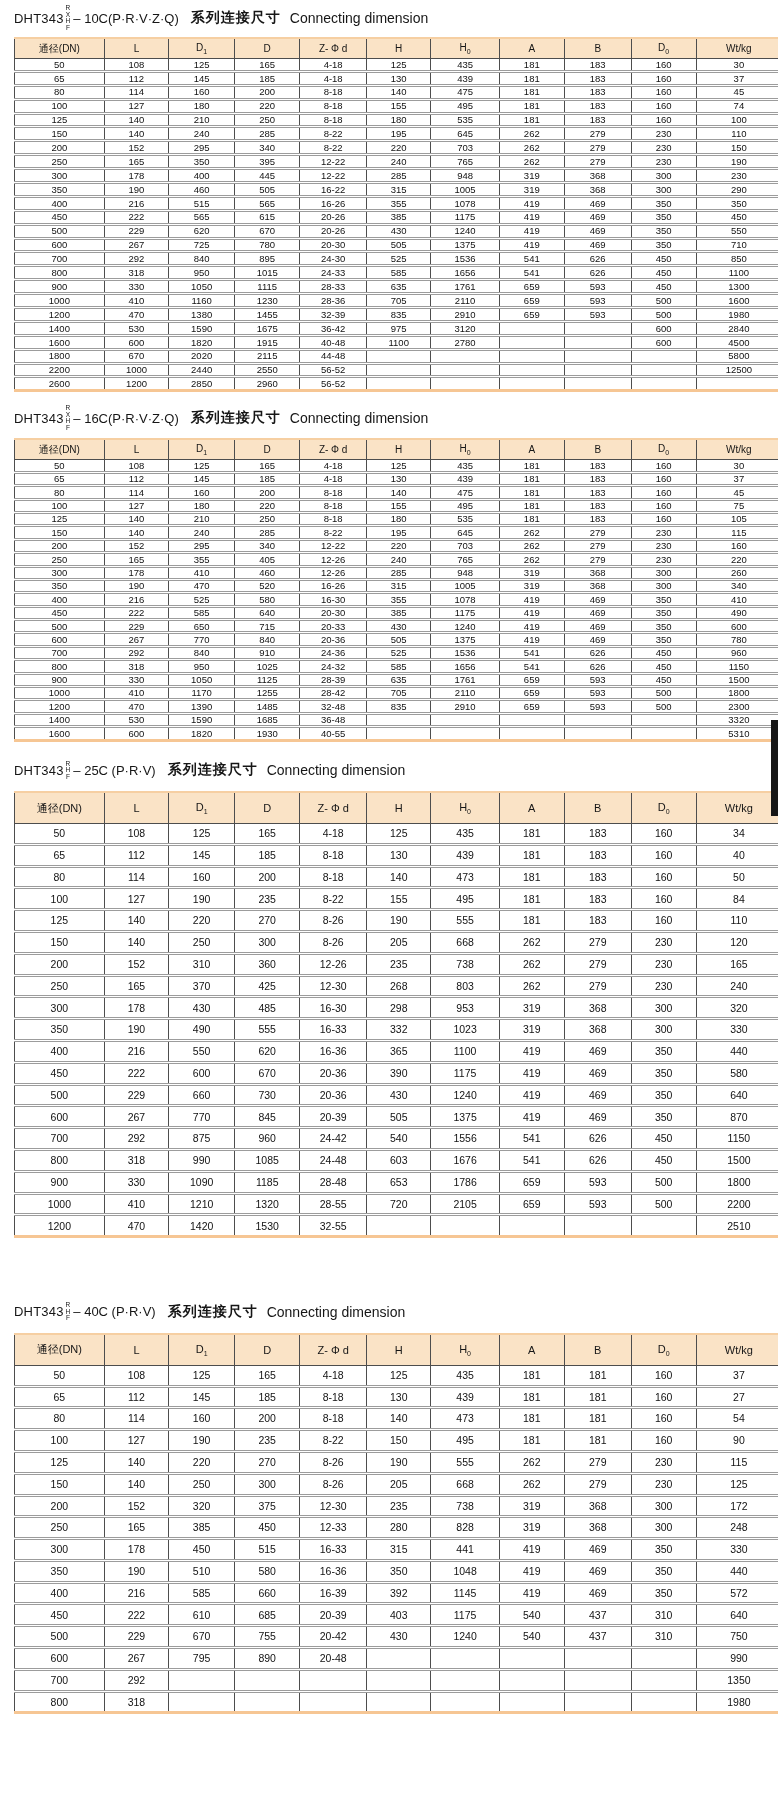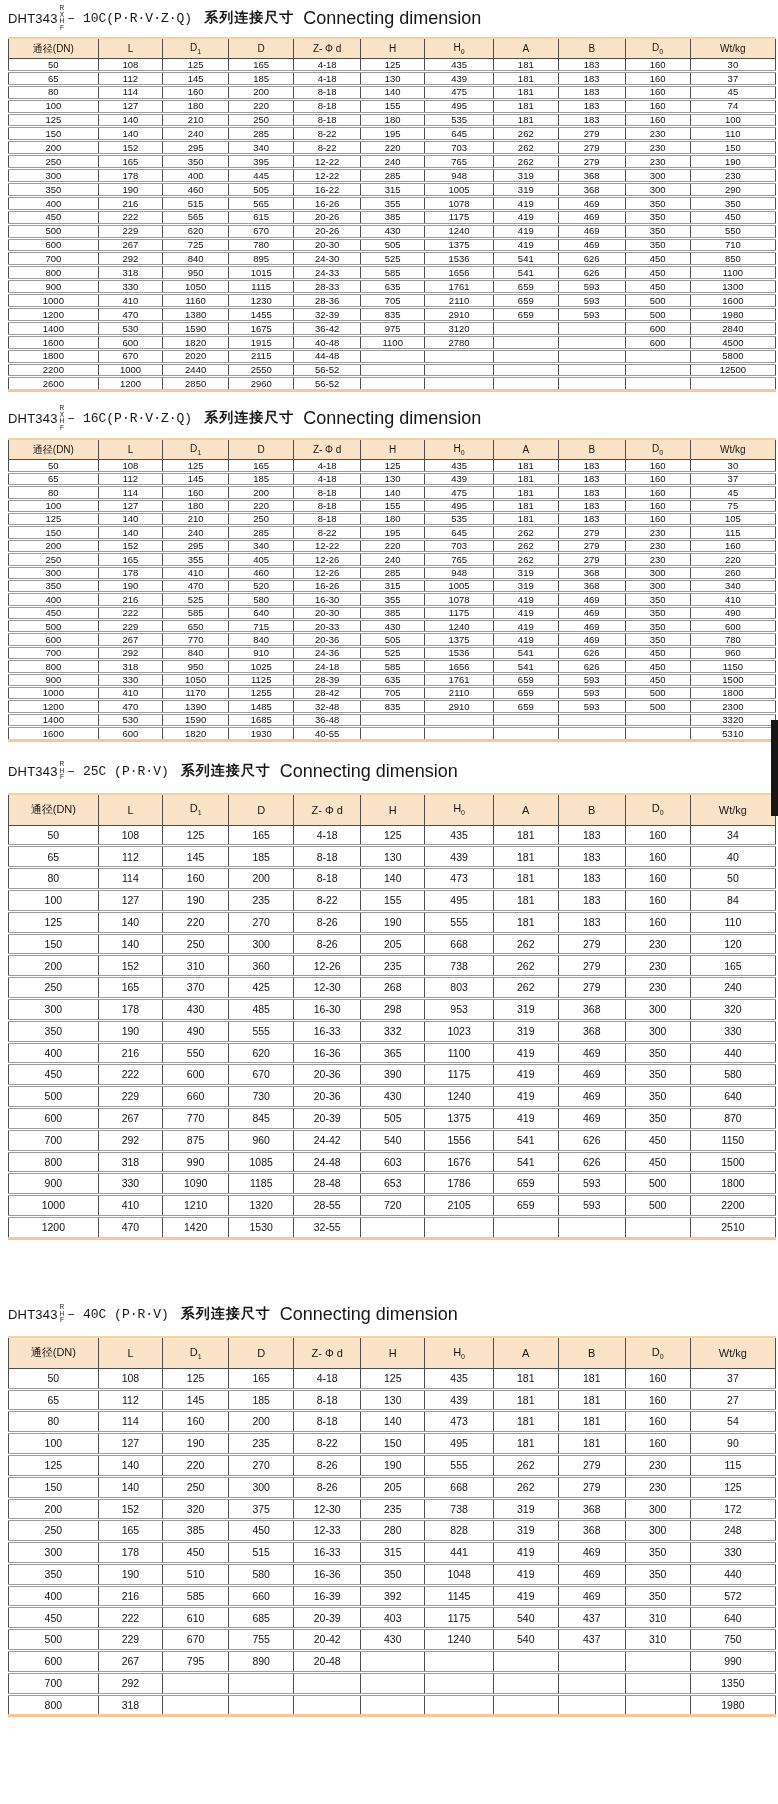--- a/index.html
+++ b/index.html
@@ -3,28 +3,28 @@
 <meta charset="utf-8">
 <style>
   html,body{margin:0;padding:0;background:#fff;}
   body{
     width:778px;height:1804px;position:relative;overflow:hidden;
     font-family:"Liberation Sans","DejaVu Sans",sans-serif;color:#111;
   }
   .page{position:relative;width:778px;height:1804px;background:#fff;}
 
   
-  .block{margin:0 8px;}
+  .block{margin:0 14px;}
   .title{display:flex;align-items:center;font-size:13px;color:#161616;}
   .title .model{letter-spacing:.2px;}
   .stack{display:inline-flex;flex-direction:column;align-items:center;
          font-size:6.5px;line-height:1;margin:0 2px;color:#161616;}
-  .title .pressure{margin-left:1px;font-family:Liberation Mono, monospace;}
+  .title .pressure{margin-left:1px;}
   .title .cn{font-weight:bold;font-size:14px;margin-left:12px;letter-spacing:1px;}
-  .title .en{margin-left:9px;font-size:18px;}
+  .title .en{margin-left:9px;font-size:14px;}
 
   .s1{margin-top:5px;}
   .s1 .title{margin-bottom:6px;}
   .s2 .title{margin-top:13px;margin-bottom:7px;}
   .s3 .title{margin-top:19px;margin-bottom:11px;}
   .s4 .title{margin-top:64px;margin-bottom:11px;}
 
   
   table.dim{
     width:768px;border-collapse:collapse;table-layout:fixed;
@@ -659,21 +659,21 @@
             <td>541</td>
             <td>626</td>
             <td>450</td>
             <td>960</td>
           </tr>
           <tr>
             <td>800</td>
             <td>318</td>
             <td>950</td>
             <td>1025</td>
-            <td>24-18</td>
+            <td>24-32</td>
             <td>585</td>
             <td>1656</td>
             <td>541</td>
             <td>626</td>
             <td>450</td>
             <td>1150</td>
           </tr>
           <tr>
             <td>900</td>
             <td>330</td>

